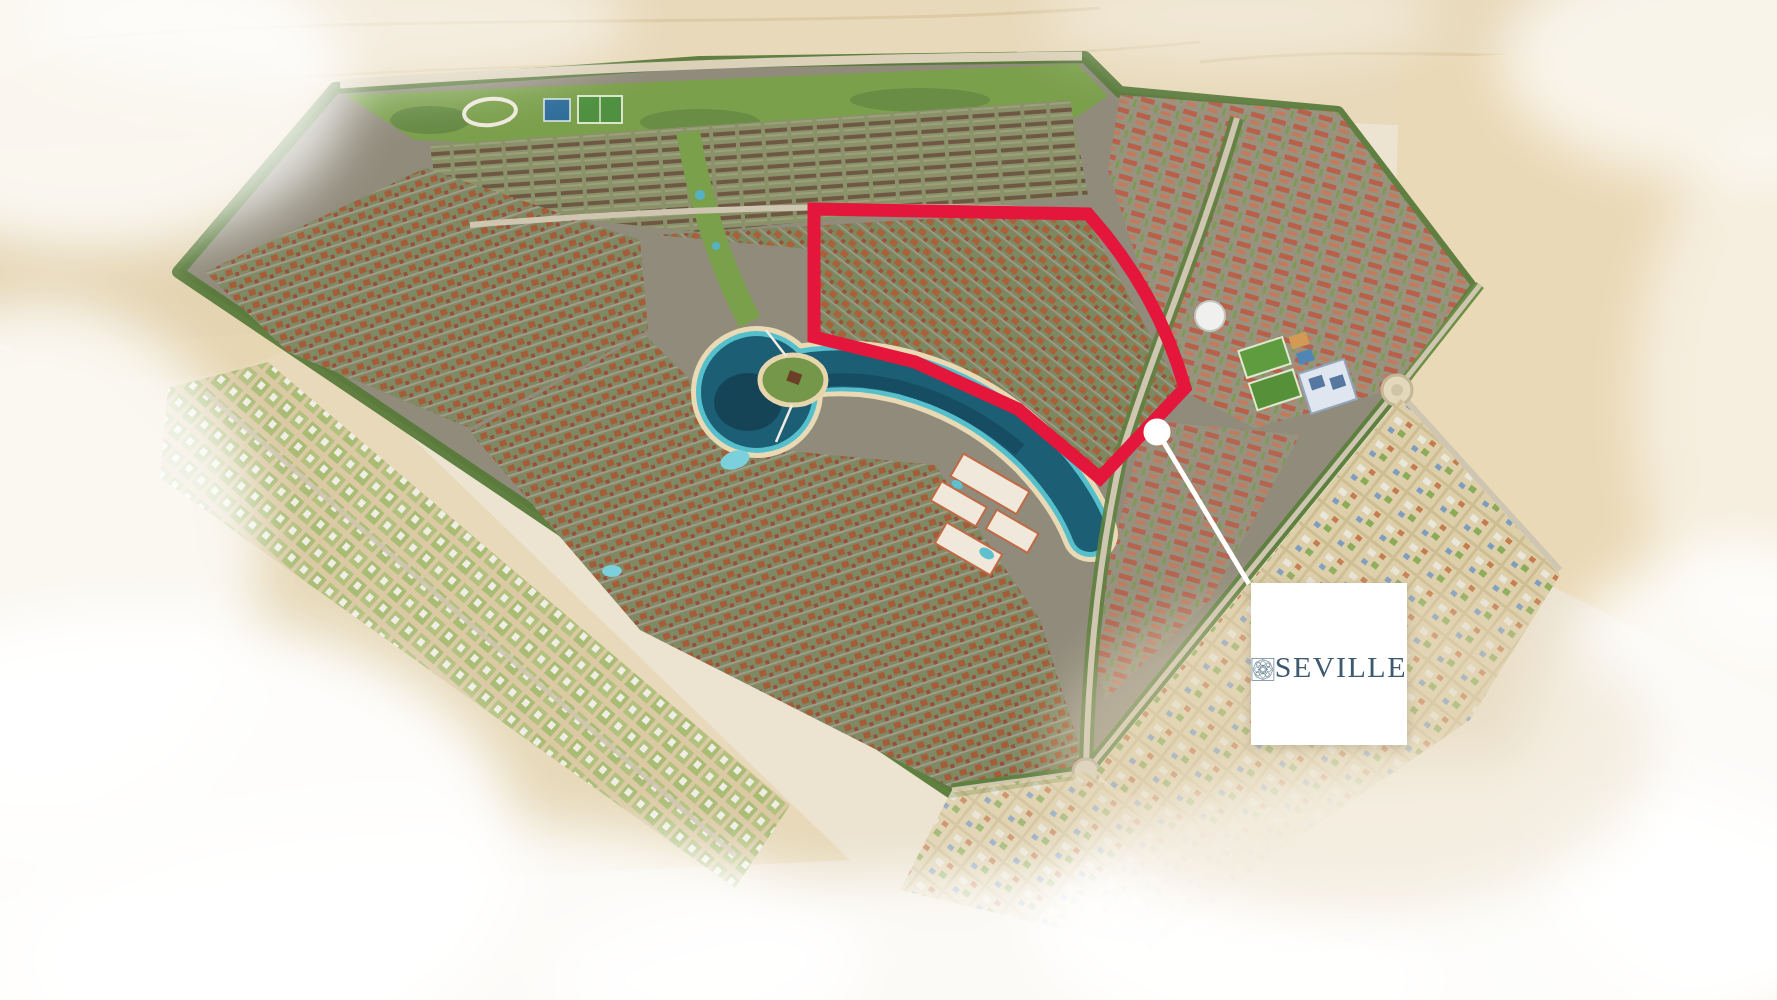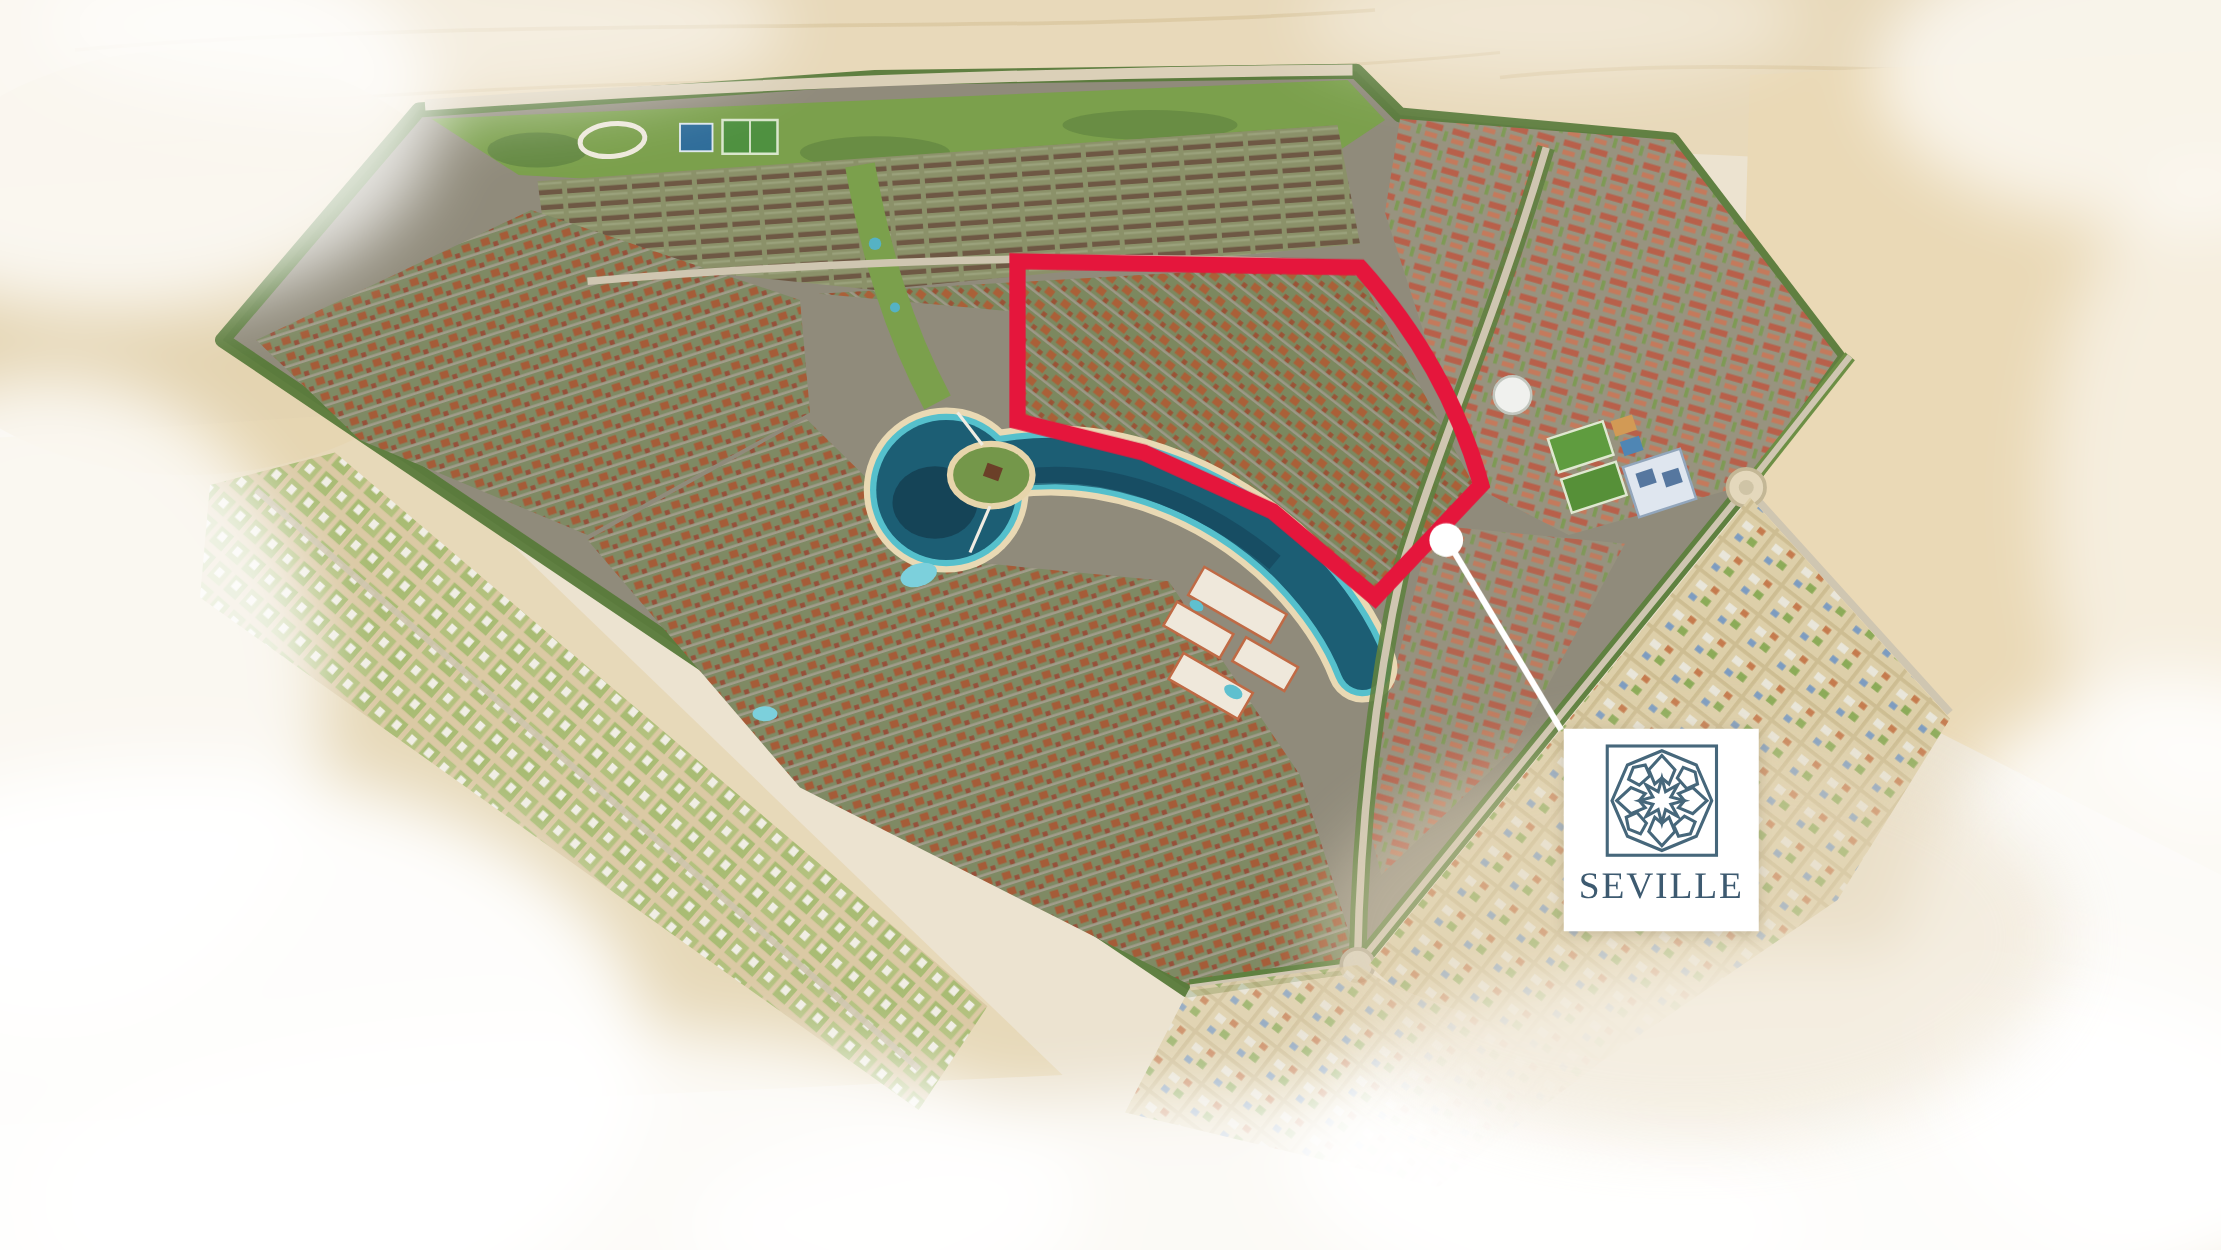--- a/index.html
+++ b/index.html
@@ -1,20 +1,20 @@
 <!DOCTYPE html>
 <html><head>
 <meta charset="utf-8">
 <style>
   html,body{margin:0;padding:0;background:#ece3d0;}
   .stage{position:relative;width:1777px;height:1000px;overflow:hidden;background:#ece3d0;
          font-family:"Liberation Serif", serif;}
   .map-svg{position:absolute;left:0;top:0;width:1777px;height:1000px;display:block;}
   .badge{position:absolute;left:1251px;top:583px;width:156px;height:162px;background:#ffffff;
-         box-shadow:0 2px 10px rgba(60,50,30,.18);display:flex;flex-direction:column;
+         box-shadow:0 2px 10px rgba(60,50,30,.18);display:flex;
          align-items:center;justify-content:flex-start;cursor:pointer;}
   .badge .logo{margin-top:10px;width:95px;height:95px;display:block;}
   .badge-label{margin-top:6px;font-size:30px;letter-spacing:1.5px;color:#3d5a70;
                font-family:"Liberation Serif", serif;line-height:1;}
 </style>
 </head>
 <body>
 
 <div class="stage">
 

